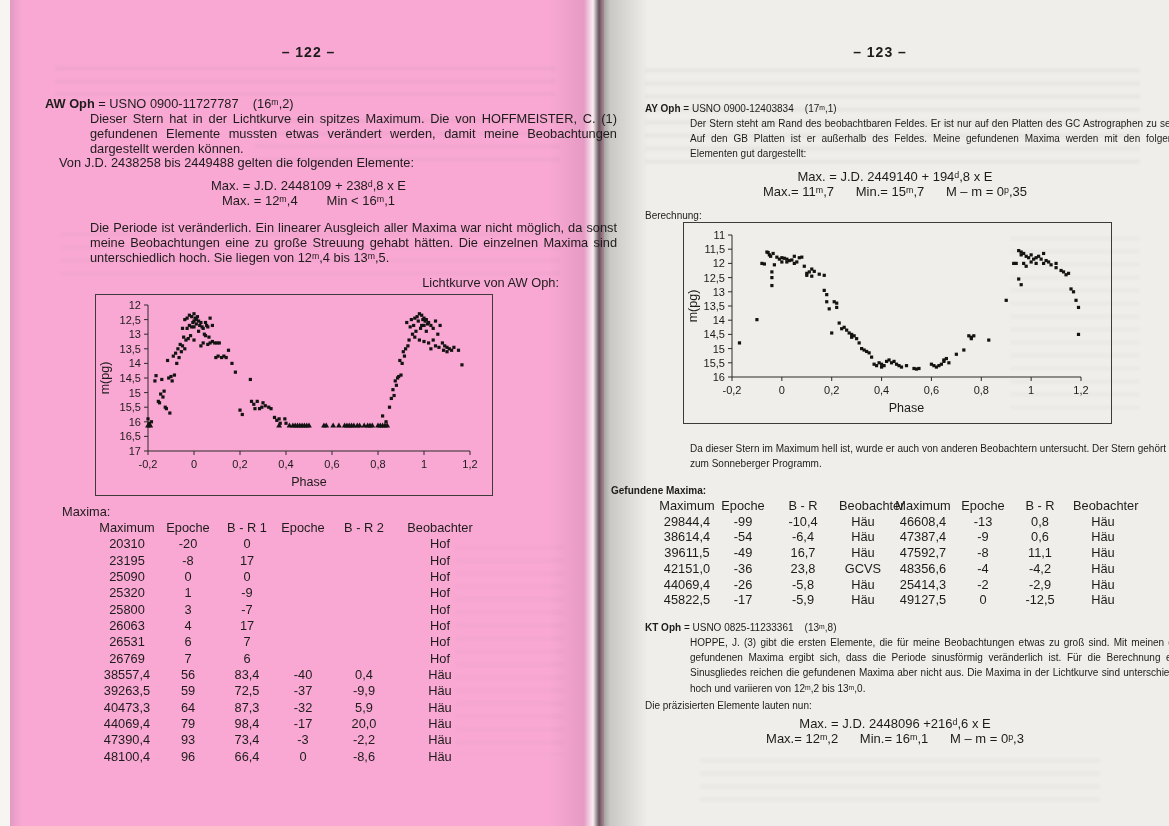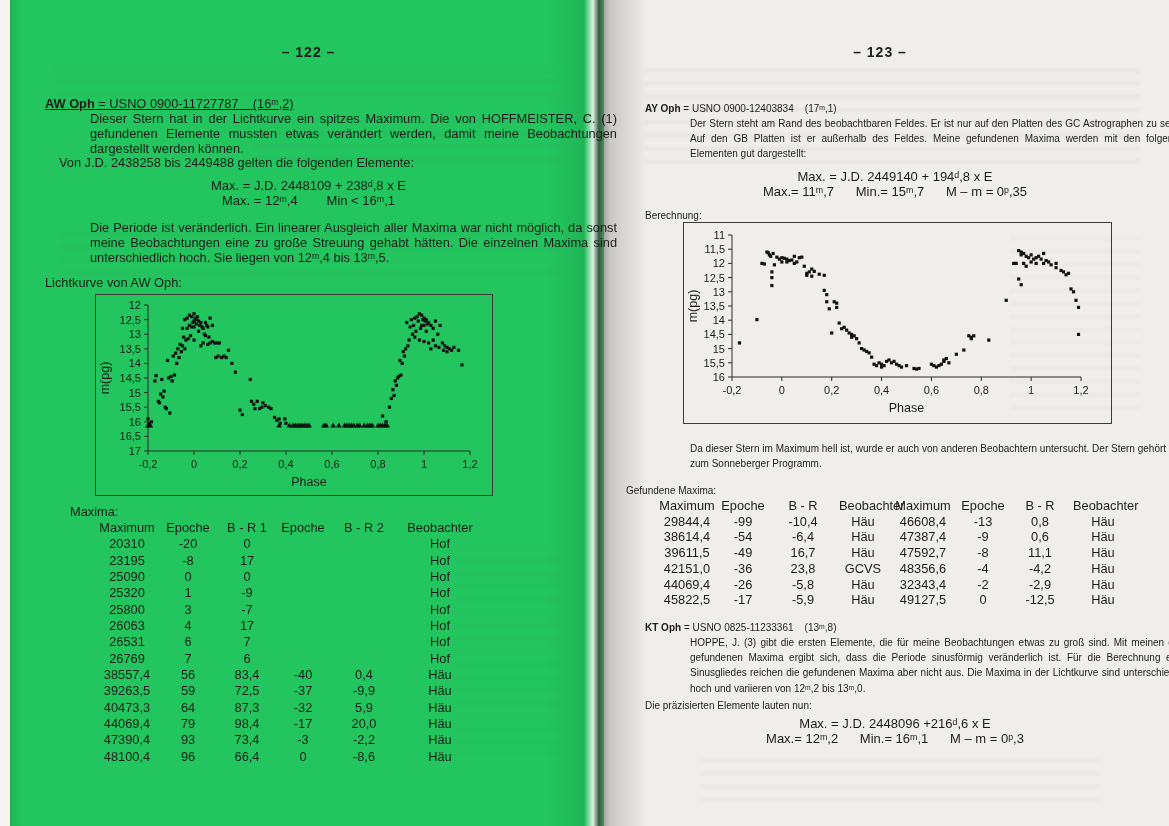--- a/index.html
+++ b/index.html
@@ -1,17 +1,17 @@
 <!DOCTYPE html>
 <html><head>
 <meta charset="utf-8">
 <style>
   html,body{margin:0;padding:0;background:#989794;}
   #scan{position:relative;width:1169px;height:826px;overflow:hidden;
-        background:#22c55e;font-family:"Liberation Sans",sans-serif;color:#1d1c1a;}
+        background:#f9a8d4;font-family:"Liberation Sans",sans-serif;color:#1d1c1a;}
   .abs{position:absolute;}
   .page-right-bg{position:absolute;left:604px;top:0;width:565px;height:826px;background:#f0eeea;}
   .edge-left{position:absolute;left:0;top:0;width:10px;height:826px;background:#f6f5f2;}
   .edge-left-sh{position:absolute;left:10px;top:0;width:12px;height:826px;
         background:linear-gradient(90deg,rgba(0,0,0,.09),rgba(0,0,0,0));}
   .gutter{position:absolute;left:548px;top:0;width:100px;height:826px;
         background:linear-gradient(90deg,rgba(0,0,0,0) 0%,rgba(0,0,0,.08) 36%,
         rgba(252,251,248,.85) 45%,rgba(62,61,58,.8) 51%,rgba(92,91,88,.55) 55%,
         rgba(0,0,0,.16) 62%,rgba(0,0,0,0) 100%);}
   .ghost{position:absolute;filter:blur(1.3px);
@@ -43,31 +43,31 @@
   <div class="ghost" style="left:55px;top:66px;width:500px;height:30px;opacity:.5"></div>
   <div class="ghost" style="left:255px;top:118px;width:305px;height:48px;opacity:.45"></div>
   <div class="ghost" style="left:60px;top:232px;width:500px;height:44px;opacity:.35"></div>
   <div class="ghost" style="left:455px;top:545px;width:110px;height:210px;opacity:.3"></div>
   <div class="ghost" style="left:645px;top:68px;width:495px;height:96px;opacity:.5"></div>
   <div class="ghost" style="left:1010px;top:236px;width:130px;height:180px;opacity:.3"></div>
   <div class="ghost" style="left:700px;top:758px;width:400px;height:46px;opacity:.35"></div>
 
   <div class="abs pagenum" style="left:45px;top:44px;width:527px;">–  122  –</div>
 
-  <div class="abs t-left" style="left:45px;top:97px;width:527px;text-decoration:underline;"><span class="b">AW Oph</span><span> = USNO 0900-11727787&nbsp;&nbsp;&nbsp;&nbsp;(16ᵐ,2)</span></div>
+  <div class="abs t-left" style="left:45px;top:97px;width:527px;"><span class="b">AW Oph</span><span> = USNO 0900-11727787&nbsp;&nbsp;&nbsp;&nbsp;(16ᵐ,2)</span></div>
 
   <div class="abs t-left just" style="left:45px;top:112px;width:527px;">Dieser Stern hat in der Lichtkurve ein spitzes Maximum. Die von HOFFMEISTER, C. (1) gefundenen Elemente mussten etwas verändert werden, damit meine Beobachtungen dargestellt werden können.</div>
   <div class="abs t-left" style="left:59px;top:156px;width:527px;">Von J.D. 2438258 bis 2449488 gelten die folgenden Elemente:</div>
 
   <div class="abs formula center" style="left:45px;top:178px;width:527px;">Max. = J.D. 2448109  +  238ᵈ,8  x  E</div>
   <div class="abs formula center" style="left:45px;top:193px;width:527px;">Max. = 12ᵐ,4&nbsp;&nbsp;&nbsp;&nbsp;&nbsp;&nbsp;&nbsp;&nbsp;Min &lt; 16ᵐ,1</div>
 
   <div class="abs t-left just" style="left:45px;top:221px;width:527px;">Die Periode ist veränderlich. Ein linearer Ausgleich aller Maxima war nicht möglich, da sonst meine Beobachtungen eine zu große Streuung gehabt hätten. Die einzelnen Maxima sind unterschiedlich hoch. Sie liegen von 12ᵐ,4 bis 13ᵐ,5.</div>
 
-  <div class="abs t-left" style="left:45px;top:276px;width:527px;">Lichtkurve von AW Oph:</div>
+  <div class="abs t-left" style="left:32px;top:276px;width:527px;text-align:right;">Lichtkurve von AW Oph:</div>
 
   <div class="abs chartbox" style="left:95px;top:294px;width:396px;height:200px;"><svg width="396" height="200">
         <line x1="52" y1="10" x2="52" y2="156" stroke="#2c2b28" stroke-width="1"></line>
         <line x1="52" y1="156" x2="374" y2="156" stroke="#2c2b28" stroke-width="1"></line>
         <line x1="48" y1="10" x2="52" y2="10" stroke="#2c2b28"></line>
         <text x="45" y="14" text-anchor="end" font-size="11" fill="#1c1b19">12</text>
         <line x1="48" y1="24.6" x2="52" y2="24.6" stroke="#2c2b28"></line>
         <text x="45" y="28.6" text-anchor="end" font-size="11" fill="#1c1b19">12,5</text>
         <line x1="48" y1="39.2" x2="52" y2="39.2" stroke="#2c2b28"></line>
         <text x="45" y="43.2" text-anchor="end" font-size="11" fill="#1c1b19">13</text>
@@ -292,21 +292,21 @@
         <polygon points="276.25,127.50400000000003 273.35,132.50400000000002 279.15,132.50400000000002" fill="#131311"></polygon>
         <polygon points="282,127.50400000000003 279.1,132.50400000000002 284.9,132.50400000000002" fill="#131311"></polygon>
         <polygon points="284.30000000000007,127.50400000000003 281.4000000000001,132.50400000000002 287.20000000000005,132.50400000000002" fill="#131311"></polygon>
         <polygon points="286.6,127.50400000000003 283.70000000000005,132.50400000000002 289.5,132.50400000000002" fill="#131311"></polygon>
         <polygon points="288.9,127.50400000000003 286,132.50400000000002 291.79999999999995,132.50400000000002" fill="#131311"></polygon>
         <polygon points="291.20000000000005,127.50400000000003 288.30000000000007,132.50400000000002 294.1,132.50400000000002" fill="#131311"></polygon>
         <text x="213" y="191" text-anchor="middle" font-size="12.5" fill="#1c1b19">Phase</text>
         <text text-anchor="middle" font-size="12.5" fill="#1c1b19" transform="translate(13,83) rotate(-90)">m(pg)</text>
       </svg></div>
 
-  <div class="abs t-left" style="left:62px;top:505px;margin-left:8px;">Maxima:</div>
+  <div class="abs t-left" style="left:62px;top:505px;">Maxima:</div>
   <div class="abs dtable tbl-left" style="left:95px;top:520px;">
       <div class="trow">
         <div class="tcell">Maximum</div>
         <div class="tcell">Epoche</div>
         <div class="tcell">B - R 1</div>
         <div class="tcell">Epoche</div>
         <div class="tcell">B - R 2</div>
         <div class="tcell">Beobachter</div>
       </div>
       <div class="trow">
@@ -602,21 +602,21 @@
         <rect x="387.9214285714285" y="67.20000000000002" width="3.2" height="3.2" fill="#131311"></rect>
         <rect x="390.41428571428565" y="75.72000000000003" width="3.2" height="3.2" fill="#131311"></rect>
         <rect x="392.90714285714284" y="82.82000000000002" width="3.2" height="3.2" fill="#131311"></rect>
         <rect x="392.90714285714284" y="109.8" width="3.2" height="3.2" fill="#131311"></rect>
         <text x="222.5" y="189" text-anchor="middle" font-size="12.5" fill="#1c1b19">Phase</text>
         <text text-anchor="middle" font-size="12.5" fill="#1c1b19" transform="translate(13,83) rotate(-90)">m(pg)</text>
       </svg></div>
 
   <div class="abs t-right just" style="left:645px;top:441px;width:500px;">Da dieser Stern im Maximum hell ist, wurde er auch von anderen Beobachtern untersucht. Der Stern gehört nicht zum Sonneberger Programm.</div>
 
-  <div class="abs t-right" style="left:626px;top:483px;">Gefundene Maxima:</div>
+  <div class="abs t-right" style="left:611px;top:483px;font-weight:bold;">Gefundene Maxima:</div>
   <div class="abs dtable tbl-right" style="left:655px;top:498px;">
       <div class="trow">
         <div class="tcell">Maximum</div>
         <div class="tcell">Epoche</div>
         <div class="tcell">B - R</div>
         <div class="tcell">Beobachter</div>
         <div class="tcell">Maximum</div>
         <div class="tcell">Epoche</div>
         <div class="tcell">B - R</div>
         <div class="tcell">Beobachter</div>
@@ -659,21 +659,21 @@
         <div class="tcell">48356,6</div>
         <div class="tcell">-4</div>
         <div class="tcell">-4,2</div>
         <div class="tcell">Häu</div>
       </div>
       <div class="trow">
         <div class="tcell">44069,4</div>
         <div class="tcell">-26</div>
         <div class="tcell">-5,8</div>
         <div class="tcell">Häu</div>
-        <div class="tcell">32343,4</div>
+        <div class="tcell">25414,3</div>
         <div class="tcell">-2</div>
         <div class="tcell">-2,9</div>
         <div class="tcell">Häu</div>
       </div>
       <div class="trow">
         <div class="tcell">45822,5</div>
         <div class="tcell">-17</div>
         <div class="tcell">-5,9</div>
         <div class="tcell">Häu</div>
         <div class="tcell">49127,5</div>

